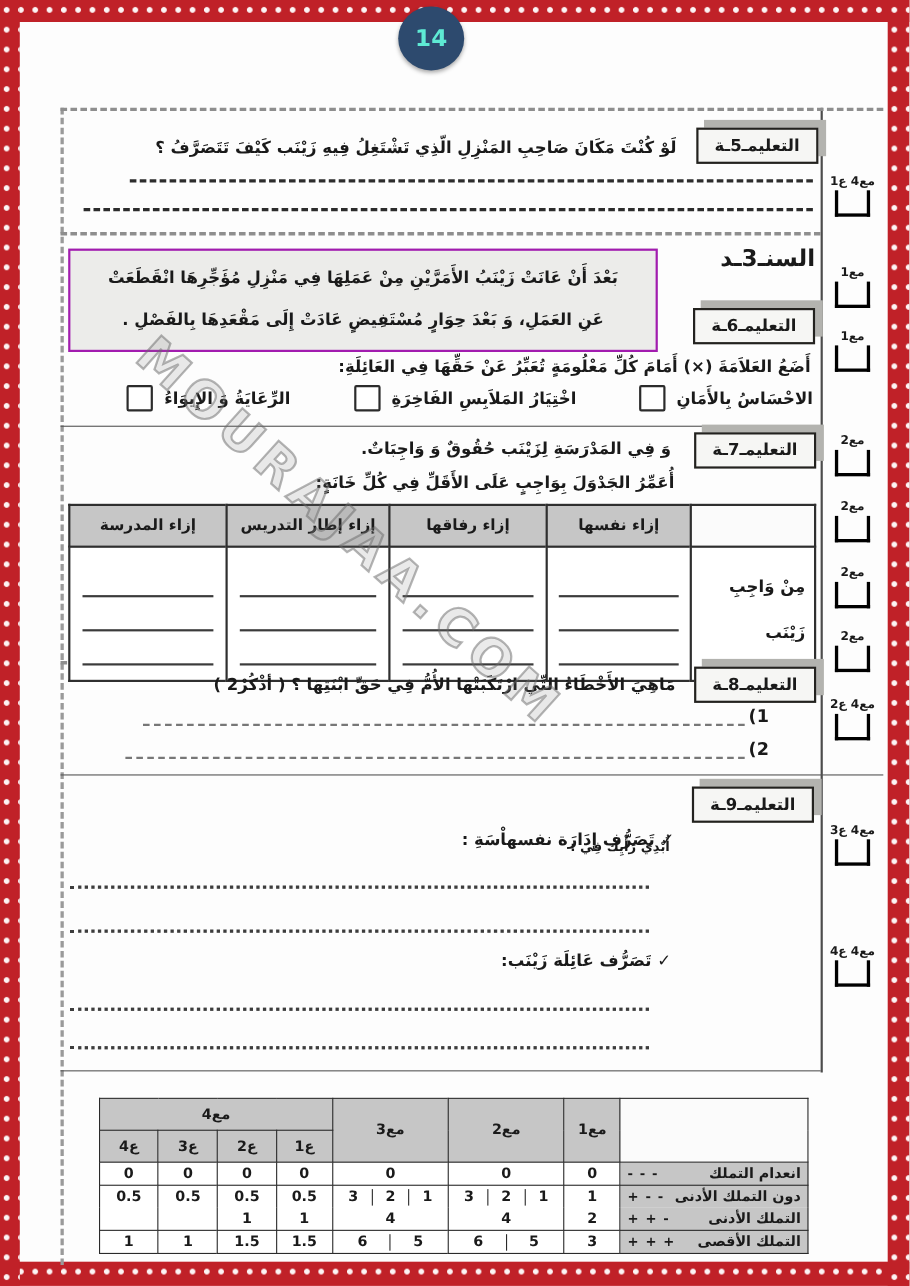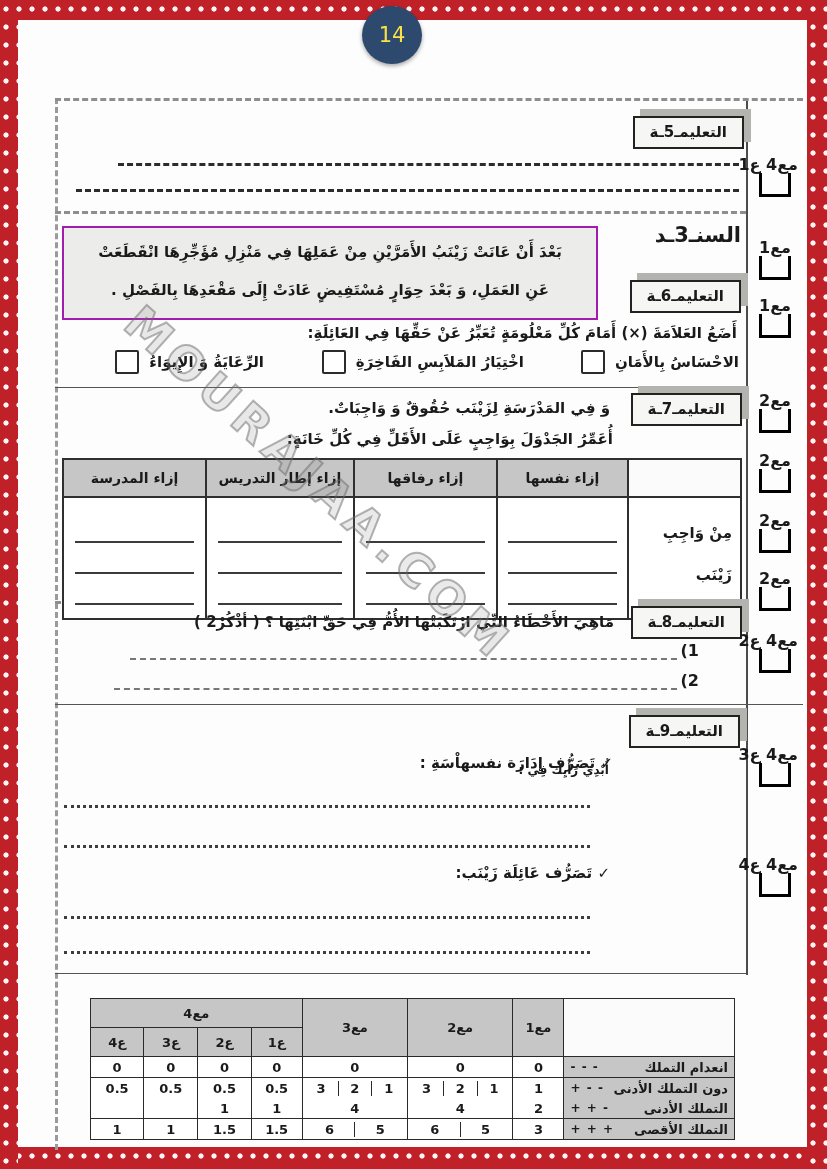--- a/index.html
+++ b/index.html
@@ -17,21 +17,21 @@
   .rb-top{left:0;top:0;width:827px;height:20px;}
   .rb-bottom{left:0;bottom:0;width:827px;height:22px;}
   .rb-left{left:0;top:0;width:18px;height:1169px;}
   .rb-right{right:0;top:0;width:20px;height:1169px;}
 
   
   .pagenum{
     position:absolute; left:362px; top:6px; width:60px; height:58px;
     background:#2d4a6e; border-radius:50%;
     display:flex; align-items:center; justify-content:center;
-    color:#fde047; font-weight:normal; font-size:21px; z-index:6;
+    color:#5eead4; font-weight:bold; font-size:21px; z-index:6;
     box-shadow:0 2px 4px rgba(0,0,0,.35);
   }
 
   
   .vline,.hline{position:absolute;}
   .vline-left {left:55px; top:98px; height:1052px; border-left:3px dashed #9a9a9a;}
   .vline-right{left:746px; top:98px; height:877px; border-left:2px solid #4c4c4c;}
   .hl-dash{border-top:3px dashed #8e8e8e;}
   .hl-solid{border-top:1.5px solid #555;}
 
@@ -62,21 +62,21 @@
         direction:rtl; font-size:14px; font-weight:bold;}
   .duty th{background:#c6c6c6; border:2px solid #2f2f2f; height:32px; padding:2px;}
   .duty th.blank{background:#fbfbfb;}
   .duty td{border:2px solid #2f2f2f; height:106px; vertical-align:top; background:#fff;}
   .duty .rowlbl{white-space:pre-line; padding:14px 8px 0 0; line-height:42px; font-size:15px;}
   .wline{height:29px; width:86%; margin:0 auto; border-bottom:2.5px solid #3b3b3b;}
   .duty td .pad{padding-top:13px;}
 
   
   .mark{position:absolute; width:46px; text-align:center; z-index:2;}
-  .mark .mlabel{direction:rtl; font-size:16px; font-weight:bold; line-height:13px; white-space:nowrap;}
+  .mark .mlabel{direction:rtl; font-size:11px; font-weight:bold; line-height:13px; white-space:nowrap;}
   .mark .bracket{width:26px; height:21px; margin:2px auto 0;
                  border:3.5px solid #000; border-top:none;}
 
   
   .gtitle{position:absolute; left:90px; top:976px; width:645px; text-align:center;
           direction:rtl; font-weight:bold; font-size:13.5px;}
   .grade{position:absolute; left:90px; top:998px; width:645px; table-layout:fixed;
          direction:rtl; font-size:13px; font-weight:bold; background:#fff;}
   .grade th{background:#c6c6c6; border:1.5px solid #2a2a2a; height:26px; padding:1px 2px;}
   .grade th.blank{background:#fbfbfb;}
@@ -121,20 +121,21 @@
   <div class="hline hl-dash" style="left:55px;top:98px;width:748px;"></div>
   <div class="hline hl-dash" style="left:55px;top:211px;width:691px;"></div>
   <div class="hline hl-solid" style="left:55px;top:387px;width:691px;"></div>
   <div class="hline hl-dash" style="left:55px;top:601px;width:691px;"></div>
   <div class="hline hl-solid" style="left:55px;top:704px;width:748px;"></div>
   <div class="hline hl-solid" style="left:55px;top:973px;width:691px;"></div>
 
   <div class="qlabel" style="right:83px;top:116px;">
     <span>التعليمـ5ـة</span>
   </div>
+  <div class="ar" style="right:212px;top:123px;width:520px;font-size:15px;">لَوْ كُنْتَ مَكَانَ صَاحِبِ المَنْزِلِ الّذِي تَشْتَغِلُ فِيهِ زَيْنَب كَيْفَ تَتَصَرَّفُ ؟</div>
   <div class="ansline" style="left:118px;right:88px;top:163px;"></div>
   <div class="ansline" style="left:76px;right:88px;top:189px;"></div>
 
   <div class="ar" style="right:86px;top:220px;font-size:21px;">السنـ3ـد</div>
   <div class="sanadbox">
     <div>بَعْدَ أَنْ عَانَتْ زَيْنَبُ الأَمَرَّيْنِ مِنْ عَمَلِهَا فِي مَنْزِلِ مُؤَجِّرِهَا انْقَطَعَتْ</div>
     <div>عَنِ العَمَلِ، وَ بَعْدَ حِوَارٍ مُسْتَفِيضٍ عَادَتْ إِلَى مَقْعَدِهَا بِالفَصْلِ .</div>
   </div>
   <div class="qlabel" style="right:86px;top:280px;">
     <span>التعليمـ6ـة</span>

